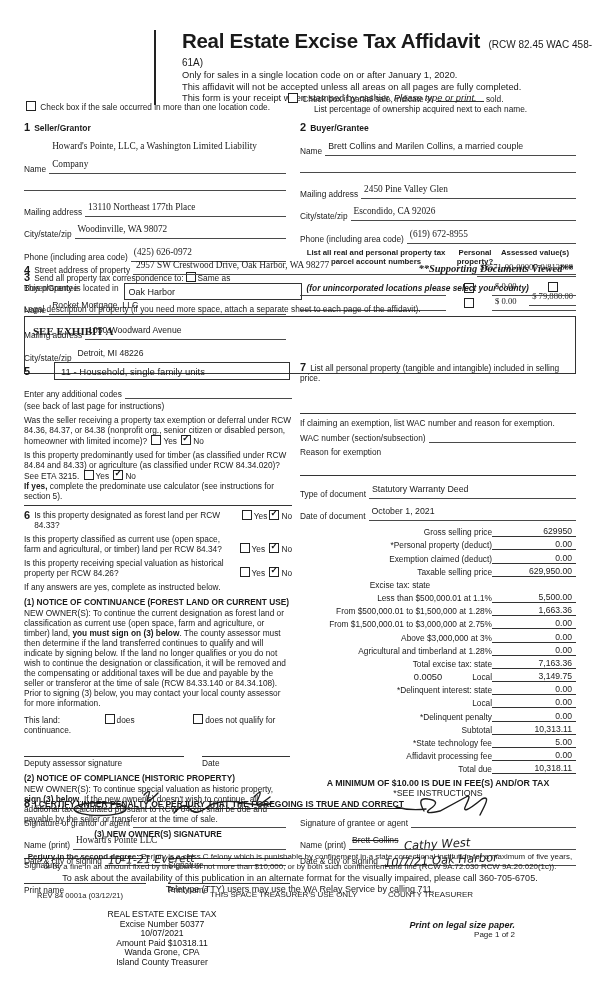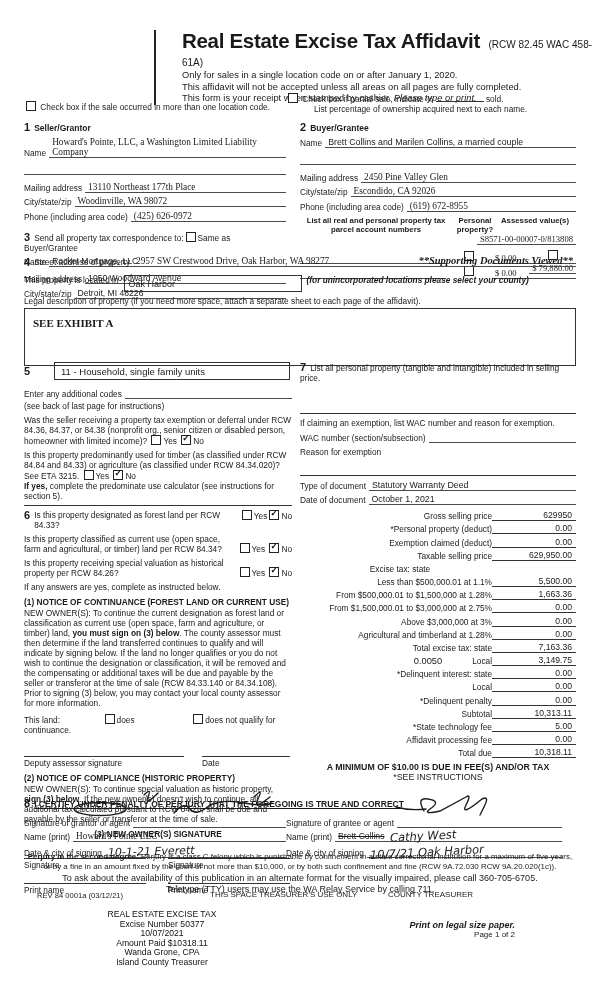--- a/index.html
+++ b/index.html
@@ -5,21 +5,21 @@
   html,body{margin:0;padding:0;background:#fff;}
   .page{position:relative;width:600px;height:988px;background:#fff;overflow:hidden;
         font-family:"Liberation Sans",sans-serif;color:#1a1a1a;}
   .b{font-weight:bold;}
   .i{font-style:italic;}
   .serif{font-family:"Liberation Serif",serif;}
   .abs{position:absolute;}
   .fill{border-bottom:1px solid #4a4a4a;flex:1;min-height:10px;display:flex;align-items:flex-end;padding:0 3px;}
   .frow{display:flex;align-items:flex-end;font-size:8.3px;line-height:10px;margin-top:3.5px;}
   .frow .lab{white-space:nowrap;padding-right:3px;}
-  .val{font-size:9.3px;line-height:10px;}
+  .val{font-size:9.3px;line-height:18px;}
   .cb{width:8px;height:8px;border:1px solid #222;display:inline-block;vertical-align:-1px;
       margin:0 2px 0 2px;position:relative;background:#fff;}
   .cb.checked::after{content:"\2713";position:absolute;left:0px;top:-3px;font-size:9px;font-weight:bold;color:#111;}
   .yn{white-space:nowrap;font-size:8.3px;}
   .hr{border-top:1px solid #333;height:0;margin:4px 0;}
   .para{font-size:8.3px;line-height:10px;margin-top:4px;}
   .secnum{font-weight:bold;font-size:11px;padding-right:4px;}
   
   .logo-inner{display:flex;align-items:flex-start;}
   .dept-small{font-size:7.8px;text-align:right;}
@@ -402,21 +402,21 @@
               <span class="val serif">Howard's Pointe LLC</span>
             </span>
           </div>
         <div class="frow" style="margin-top:5px;">
             <span class="lab">Date &amp; city of signing</span>
             <span class="fill">
               <span class="hand" style="font-size:11px;transform:rotate(-1.5deg);">10-1-21   Everett</span>
             </span>
           </div>
       </div>
-      <div style="width:276px;">
+      <div style="width:276px;margin-left:14px;">
         <div class="frow">
             <span class="lab">Signature of grantee or agent</span>
             <span class="fill"></span>
           </div>
         <div class="frow">
             <span class="lab">Name (print)</span>
             <span class="fill">
               <span class="val strike" style="font-size:8.6px;">Brett Collins</span>
               <span class="hand" style="font-size:11.5px;margin-left:6px;transform:rotate(-3deg);">Cathy West</span>
             </span>

